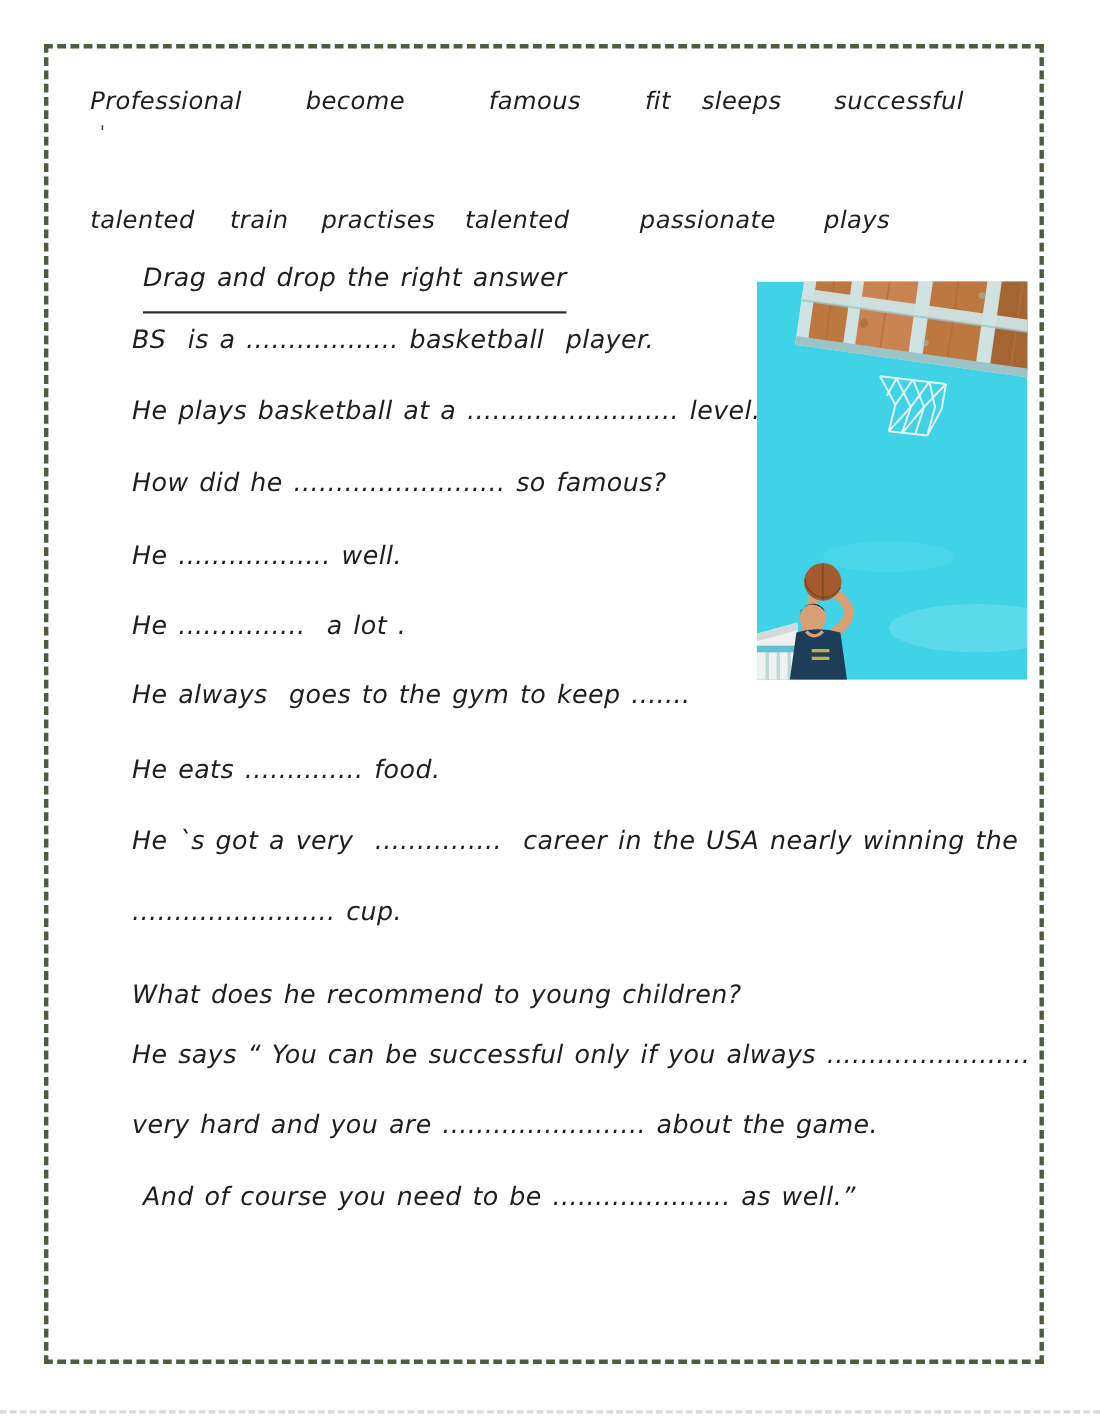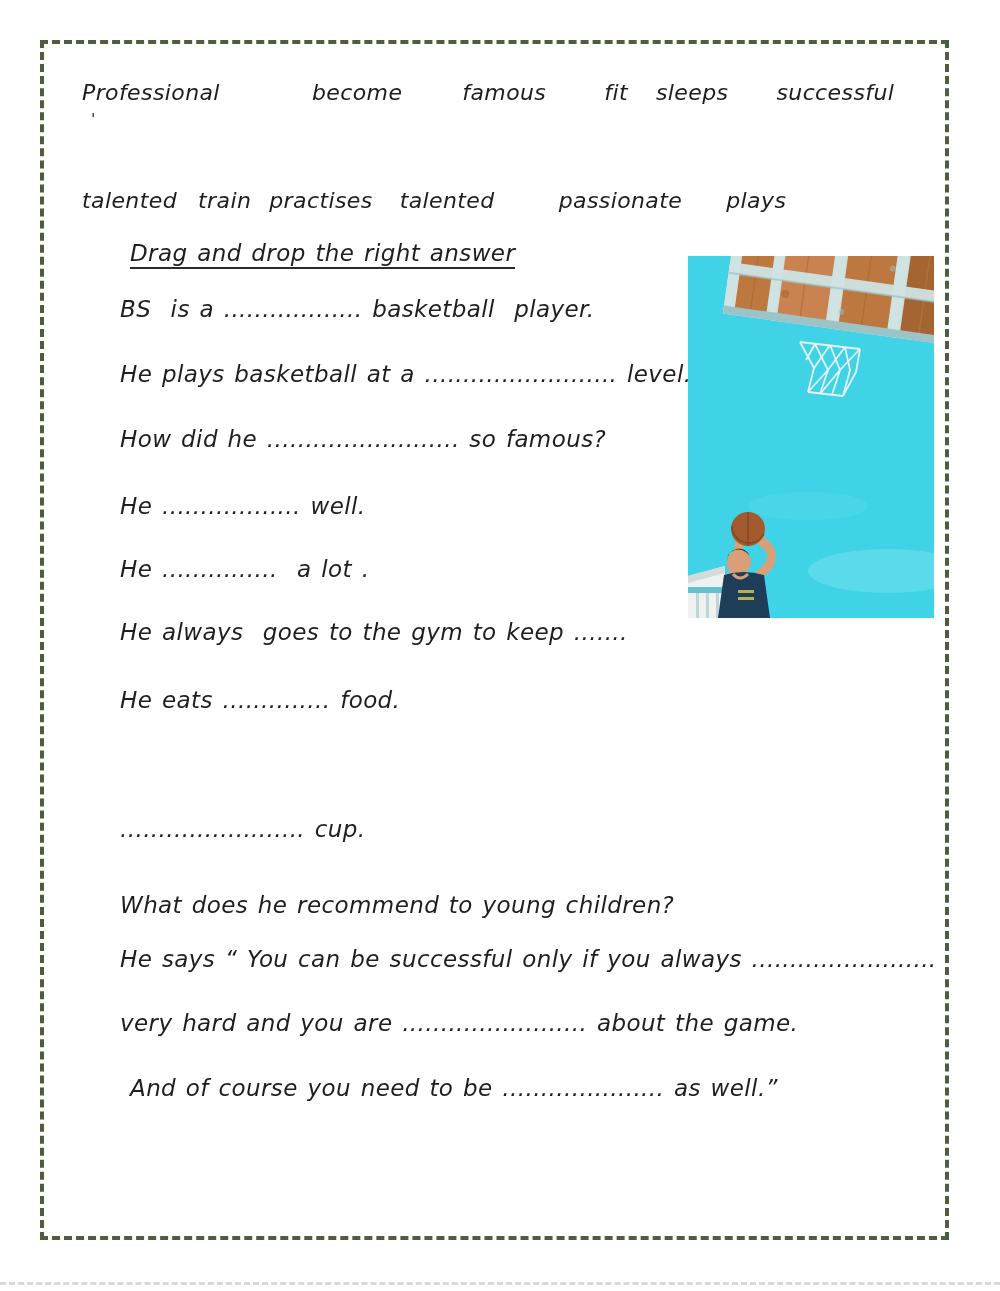--- a/index.html
+++ b/index.html
@@ -30,40 +30,40 @@
     word-spacing:2px;
     white-space:pre-wrap;
   }
   .wb-row{
     position:absolute;
     display:flex;
     font-size:22px;
   }
   .wb-row1{left:82px;top:80px;}
   .wb-row2{left:82px;top:188px;}
-  .wb-row1 .wb-word:nth-child(2){margin-left:92px;}
-  .wb-row1 .wb-word:nth-child(3){margin-left:60px;}
+  .wb-row1 .wb-word:nth-child(2){margin-left:58px;}
+  .wb-row1 .wb-word:nth-child(3){margin-left:76px;}
   .wb-row1 .wb-word:nth-child(4){margin-left:58px;}
   .wb-row1 .wb-word:nth-child(5){margin-left:28px;}
   .wb-row1 .wb-word:nth-child(6){margin-left:48px;}
-  .wb-row2 .wb-word:nth-child(2){margin-left:21px;}
-  .wb-row2 .wb-word:nth-child(3){margin-left:18px;}
+  .wb-row2 .wb-word:nth-child(2){margin-left:32px;}
+  .wb-row2 .wb-word:nth-child(3){margin-left:30px;}
   .wb-row2 .wb-word:nth-child(4){margin-left:27px;}
   .wb-row2 .wb-word:nth-child(5){margin-left:64px;}
   .wb-row2 .wb-word:nth-child(6){margin-left:44px;}
   .wb-word{cursor:grab;}
   .stray-mark{
     position:absolute;left:91px;top:110px;
     font-size:16px;color:#3a3a3a;font-style:italic;
   }
   .heading{
     position:absolute;left:130px;top:240px;
     font-size:23px;font-weight:500;
     border-bottom:2px solid #2a2a2a;
-    padding-bottom:1px;
+    padding-bottom:17px;
   }
   .line{position:absolute;left:120px;font-size:23px;}
   .line-1{top:296px;font-weight:500;}
   .line-2{top:361px;}
   .line-3{top:426px;}
   .line-4{top:493px;}
   .line-5{top:556px;}
   .line-6{top:619px;}
   .line-7{top:687px;}
   .line-8{top:752px;}
@@ -106,20 +106,21 @@
 
   <div class="heading handtext">Drag and drop the right answer</div>
 
   <div class="line line-1 handtext">BS  is a .................. basketball  player.</div>
   <div class="line line-2 handtext">He plays basketball at a ......................... level.</div>
   <div class="line line-3 handtext">How did he ......................... so famous?</div>
   <div class="line line-4 handtext">He .................. well.</div>
   <div class="line line-5 handtext">He ...............  a lot .</div>
   <div class="line line-6 handtext">He always  goes to the gym to keep .......</div>
   <div class="line line-7 handtext">He eats .............. food.</div>
+  <div class="line line-8 handtext">He `s got a very  ...............  career in the USA nearly winning the</div>
   <div class="line line-9 handtext">........................ cup.</div>
   <div class="line line-10 handtext">What does he recommend to young children?</div>
   <div class="line line-11 handtext">He says “ You can be successful only if you always ........................</div>
   <div class="line line-12 handtext">very hard and you are ........................ about the game.</div>
   <div class="line line-13 handtext">And of course you need to be ..................... as well.”</div>
 
   <div class="photo">
     <svg viewBox="0 0 246 362" width="246" height="362" xmlns="http://www.w3.org/2000/svg">
 
       <rect x="0" y="0" width="246" height="362" fill="#40d3e8"></rect>

